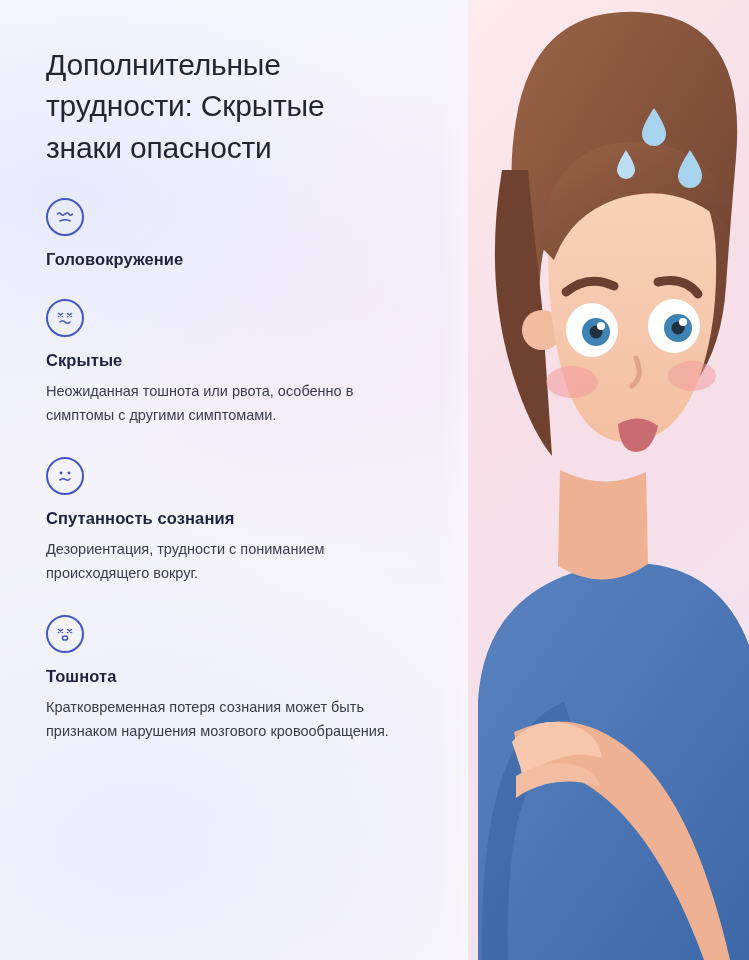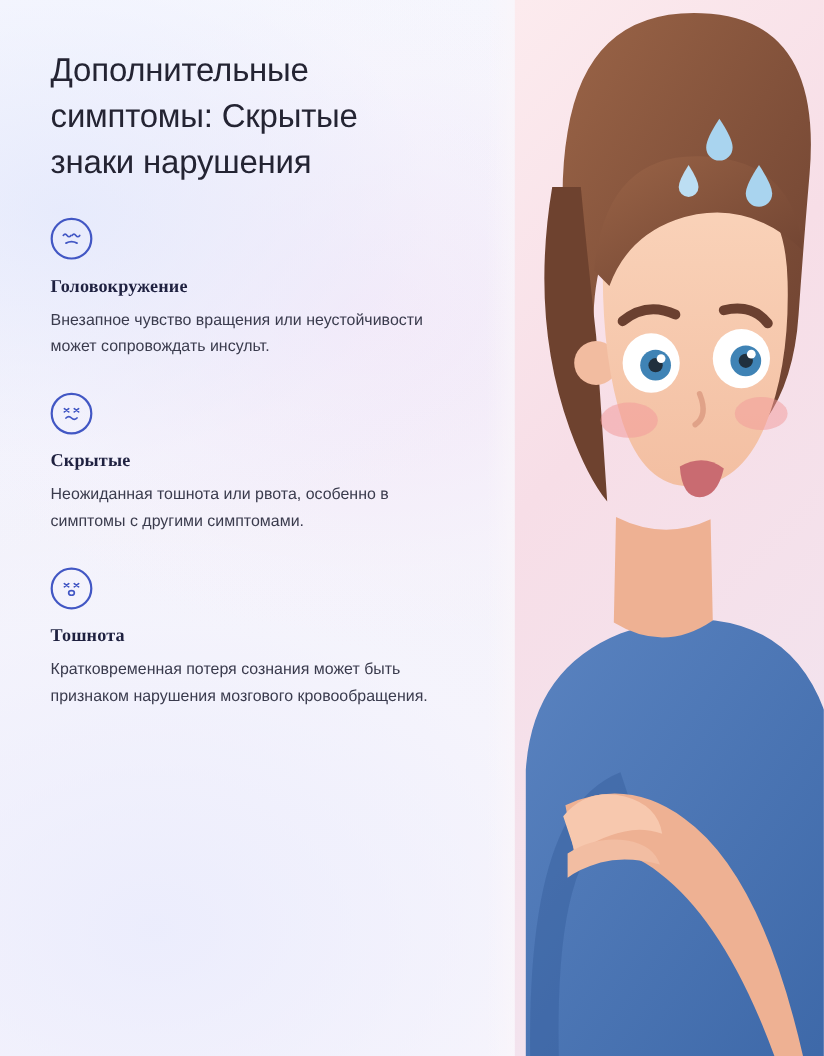--- a/index.html
+++ b/index.html
@@ -70,21 +70,20 @@
     margin-bottom: 14px;
   }
   .sym-icon svg { display: block; }
 
   .sym-title {
     margin: 0 0 10px 0;
     font-size: 16.5px;
     font-weight: bold;
     color: #1f2140;
     letter-spacing: 0.1px;
-    font-family: Liberation Serif, serif;
   }
   .sym-desc {
     margin: 0;
     font-size: 14.5px;
     line-height: 1.62;
     color: #3a3b4d;
     max-width: 372px;
   }
 
   
@@ -97,46 +96,56 @@
   }
   .art-svg { position: absolute; top: 0; left: 0; }
 </style>
 </head>
 <body>
 
 <div class="page">
 
   <section class="content-panel">
 
-    <h1 class="headline">Дополнительные симптомы: Скрытые знаки нарушения</h1>
+    <h1 class="headline">Дополнительные трудности: Скрытые знаки опасности</h1>
 
     <div class="symptom">
       <div class="sym-icon">
         <svg width="22" height="22" viewBox="0 0 22 22" aria-hidden="true">
           <path d="M3.5 8 Q5.2 5.6 7 8 Q8.8 10.4 10.5 8" fill="none" stroke="#4257c4" stroke-width="1.5" stroke-linecap="round"></path>
           <path d="M11.5 8 Q13.2 5.6 15 8 Q16.8 10.4 18.5 8" fill="none" stroke="#4257c4" stroke-width="1.5" stroke-linecap="round"></path>
           <path d="M6 15 Q11 12.4 16 15" fill="none" stroke="#4257c4" stroke-width="1.6" stroke-linecap="round"></path>
         </svg>
       </div>
       <h2 class="sym-title">Головокружение</h2>
-      <p class="sym-desc">Внезапное чувство вращения или неустойчивости может сопровождать инсульт.</p>
     </div>
 
     <div class="symptom">
       <div class="sym-icon">
         <svg width="22" height="22" viewBox="0 0 22 22" aria-hidden="true">
           <path d="M4.5 6.5 L8.5 9.5 M8.5 6.5 L4.5 9.5" stroke="#4257c4" stroke-width="1.5" stroke-linecap="round"></path>
           <path d="M13.5 6.5 L17.5 9.5 M17.5 6.5 L13.5 9.5" stroke="#4257c4" stroke-width="1.5" stroke-linecap="round"></path>
           <path d="M6 15 q2.5 -2.6 5 0 q2.5 2.6 5 0" fill="none" stroke="#4257c4" stroke-width="1.6" stroke-linecap="round"></path>
         </svg>
       </div>
       <h2 class="sym-title">Скрытые</h2>
       <p class="sym-desc">Неожиданная тошнота или рвота, особенно в симптомы с другими симптомами.</p>
     </div>
 
+    <div class="symptom">
+      <div class="sym-icon">
+        <svg width="22" height="22" viewBox="0 0 22 22" aria-hidden="true">
+          <circle cx="7" cy="8" r="1.45" fill="#4257c4"></circle>
+          <circle cx="15" cy="8" r="1.45" fill="#4257c4"></circle>
+          <path d="M6 15 q3 -2.2 5.6 -0.4 q2.2 1.5 4.4 -0.6" fill="none" stroke="#4257c4" stroke-width="1.6" stroke-linecap="round"></path>
+        </svg>
+      </div>
+      <h2 class="sym-title">Спутанность сознания</h2>
+      <p class="sym-desc">Дезориентация, трудности с пониманием происходящего вокруг.</p>
+    </div>
 
     <div class="symptom">
       <div class="sym-icon">
         <svg width="22" height="22" viewBox="0 0 22 22" aria-hidden="true">
           <path d="M4.5 6.5 L8.5 9.5 M8.5 6.5 L4.5 9.5" stroke="#4257c4" stroke-width="1.5" stroke-linecap="round"></path>
           <path d="M13.5 6.5 L17.5 9.5 M17.5 6.5 L13.5 9.5" stroke="#4257c4" stroke-width="1.5" stroke-linecap="round"></path>
           <ellipse cx="11" cy="15" rx="2.6" ry="2.1" fill="none" stroke="#4257c4" stroke-width="1.5"></ellipse>
         </svg>
       </div>
       <h2 class="sym-title">Тошнота</h2>

